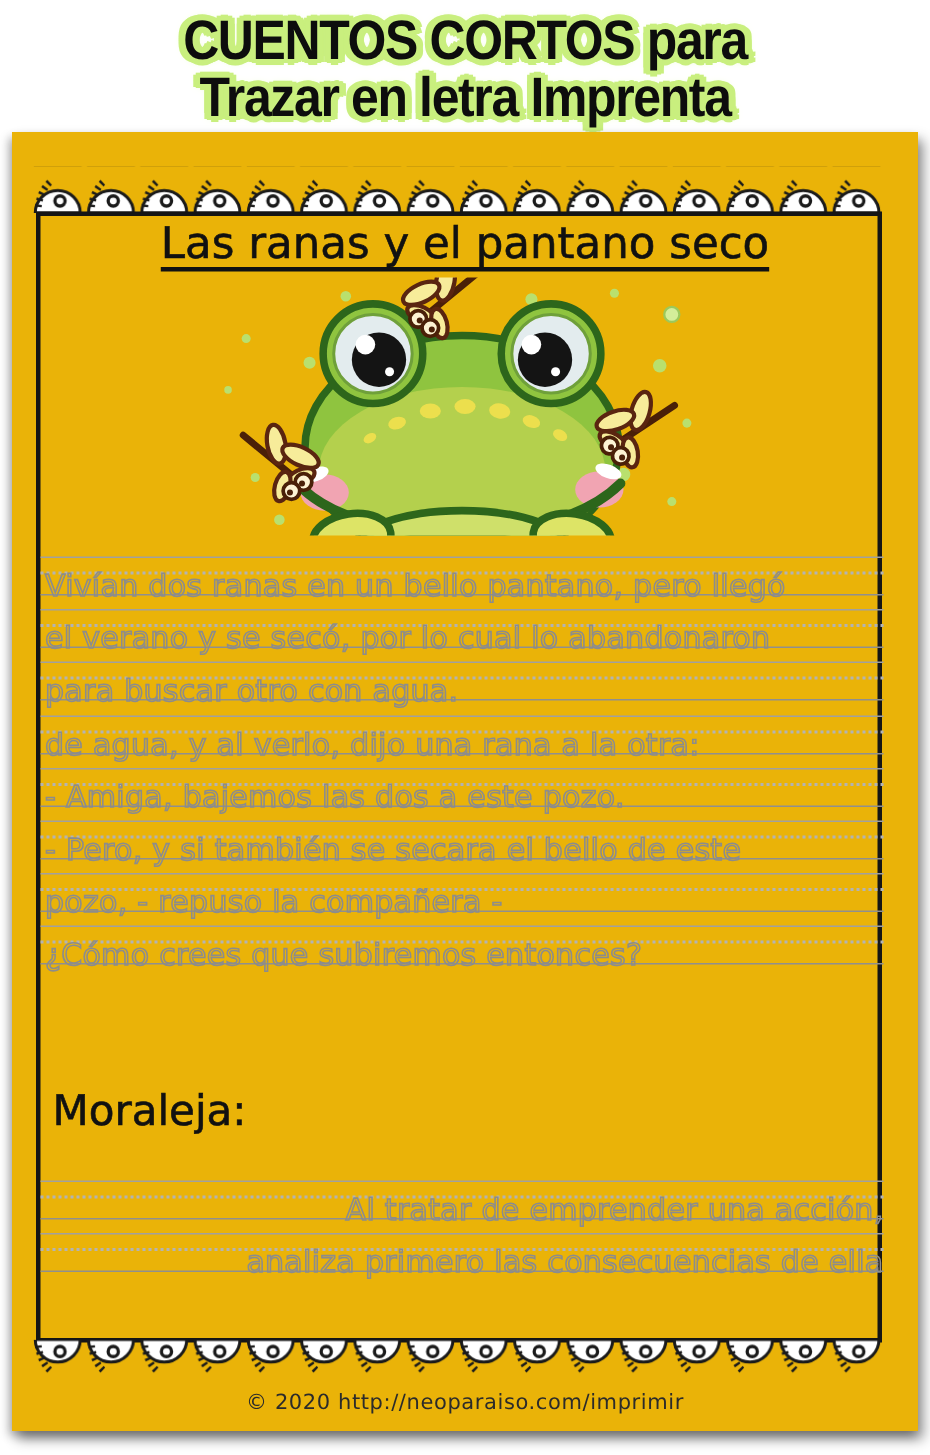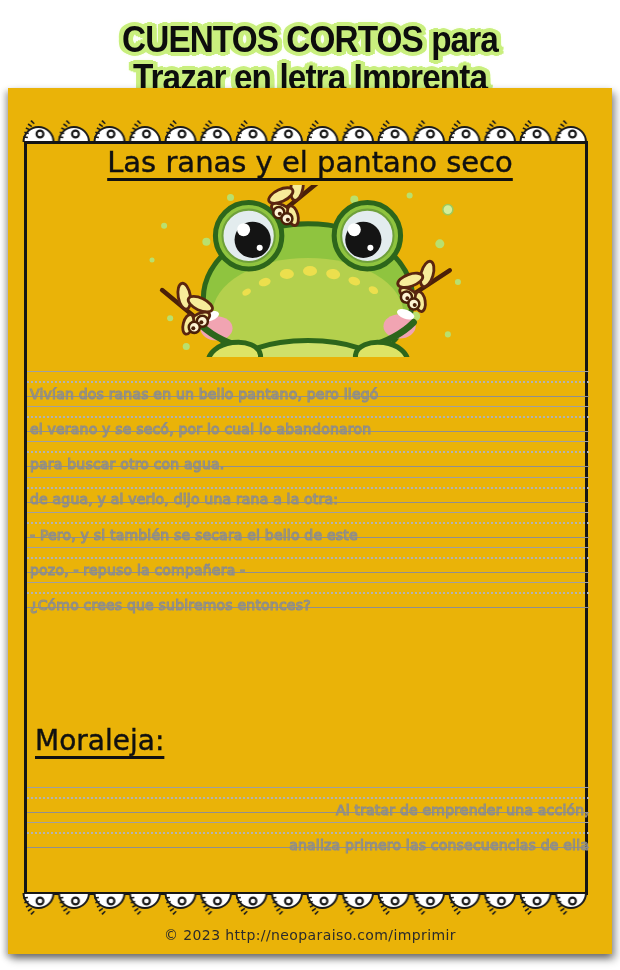--- a/index.html
+++ b/index.html
@@ -1,21 +1,21 @@
 <!DOCTYPE html>
 <html><head>
 <meta charset="utf-8">
 <style>
   :root { --glow: #c9ef7e; --ink: #111; --guide: #a0a0a0; --trace: #8c8c8c; }
   * { margin:0; padding:0; box-sizing:border-box; }
   html,body { width:620px; height:970px; background:#fff; overflow:hidden; }
   body { position:relative; font-family:"DejaVu Sans", sans-serif; }
 
   
-  .header { position:absolute; top:21px; left:0; width:620px; text-align:center; }
+  .header { position:absolute; top:8px; left:0; width:620px; text-align:center; }
   .hline {
     display:block;
     font-family:"Liberation Sans", sans-serif;
     font-weight:900; font-size:37px; line-height:38px; letter-spacing:-1px;
     color:#0d0d0d; transform:scaleX(0.9); transform-origin:center;
     text-shadow:
       -4px 0 0 var(--glow), 4px 0 0 var(--glow),
       0 -4px 0 var(--glow), 0 4px 0 var(--glow),
       -3px -3px 0 var(--glow), 3px -3px 0 var(--glow),
       -3px 3px 0 var(--glow), 3px 3px 0 var(--glow),
@@ -56,33 +56,33 @@
   .t-row {
     position:relative; height:26px; margin-bottom:9.2px;
     border-top:1.6px solid var(--guide); border-bottom:1.8px solid #8f8f8f;
   }
   .t-row::after {
     content:""; position:absolute; left:0; right:0; top:9px;
     border-top:2px dotted #b3b3b3;
   }
   .trace {
     position:absolute; left:3px; bottom:-6px; z-index:2;
-    font-size:14px; line-height:1.15; white-space:nowrap; letter-spacing:0.2px;
+    font-size:20px; line-height:1.15; white-space:nowrap; letter-spacing:0.2px;
     color:#9b9b9b;
     margin-top:15px;
   }
   @supports ((-webkit-text-stroke: 1px #000)) {
     .trace { color:transparent; -webkit-text-stroke:1.05px var(--trace); }
   }
   .trace.center { left:0; right:0; text-align:right; }
 
   .moral-h {
     position:absolute; left:27px; top:636px;
     font-size:28px; color:var(--ink); -webkit-text-stroke:0.4px #111;
-    text-decoration:underline; text-decoration-thickness:2.5px; text-underline-offset:6px;
+    text-decoration-thickness:2.5px; text-underline-offset:6px;
   }
 
   .footer {
     position:absolute; left:0; top:839px; width:604px; text-align:center;
     font-size:14px; letter-spacing:0.4px; color:#2b2b2b;
   }
 </style>
 </head>
 <body>
 
@@ -194,20 +194,23 @@
     <div class="t-row">
         <span class="trace">el verano y se secó, por lo cual lo abandonaron</span>
       </div>
     <div class="t-row">
         <span class="trace">para buscar otro con agua.</span>
       </div>
     <div class="t-row">
         <span class="trace">de agua, y al verlo, dijo una rana a la otra:</span>
       </div>
     <div class="t-row">
+        <span class="trace">- Amiga, bajemos las dos a este pozo.</span>
+      </div>
+    <div class="t-row">
         <span class="trace">- Pero, y si también se secara el bello de este</span>
       </div>
     <div class="t-row">
         <span class="trace">pozo, - repuso la compañera -</span>
       </div>
     <div class="t-row">
         <span class="trace">¿Cómo crees que subiremos entonces?</span>
       </div>
   </div>
 
@@ -225,14 +228,14 @@
     <defs>
       <pattern id="scBot" width="35.5" height="31" patternUnits="userSpaceOnUse">
         <path d="M1.5,0 A15,15 0 0 0 31.5,0 Z" fill="#fff" stroke="#1a1a1a" stroke-width="2"></path>
         <path d="M3.5,4 Q5,16 13,22" fill="none" stroke="#1a1a1a" stroke-width="4.5" stroke-dasharray="1.6,2.6"></path>
         <circle cx="18" cy="8" r="3.4" fill="#fff" stroke="#1a1a1a" stroke-width="2.2"></circle>
       </pattern>
     </defs>
     <rect width="568" height="31" fill="url(#scBot)"></rect>
   </svg>
 
-  <div class="footer">© 2023 http://neoparaiso.com/imprimir</div>
+  <div class="footer">© 2020 http://neoparaiso.com/imprimir</div>
 </div>
 
 </body></html>

